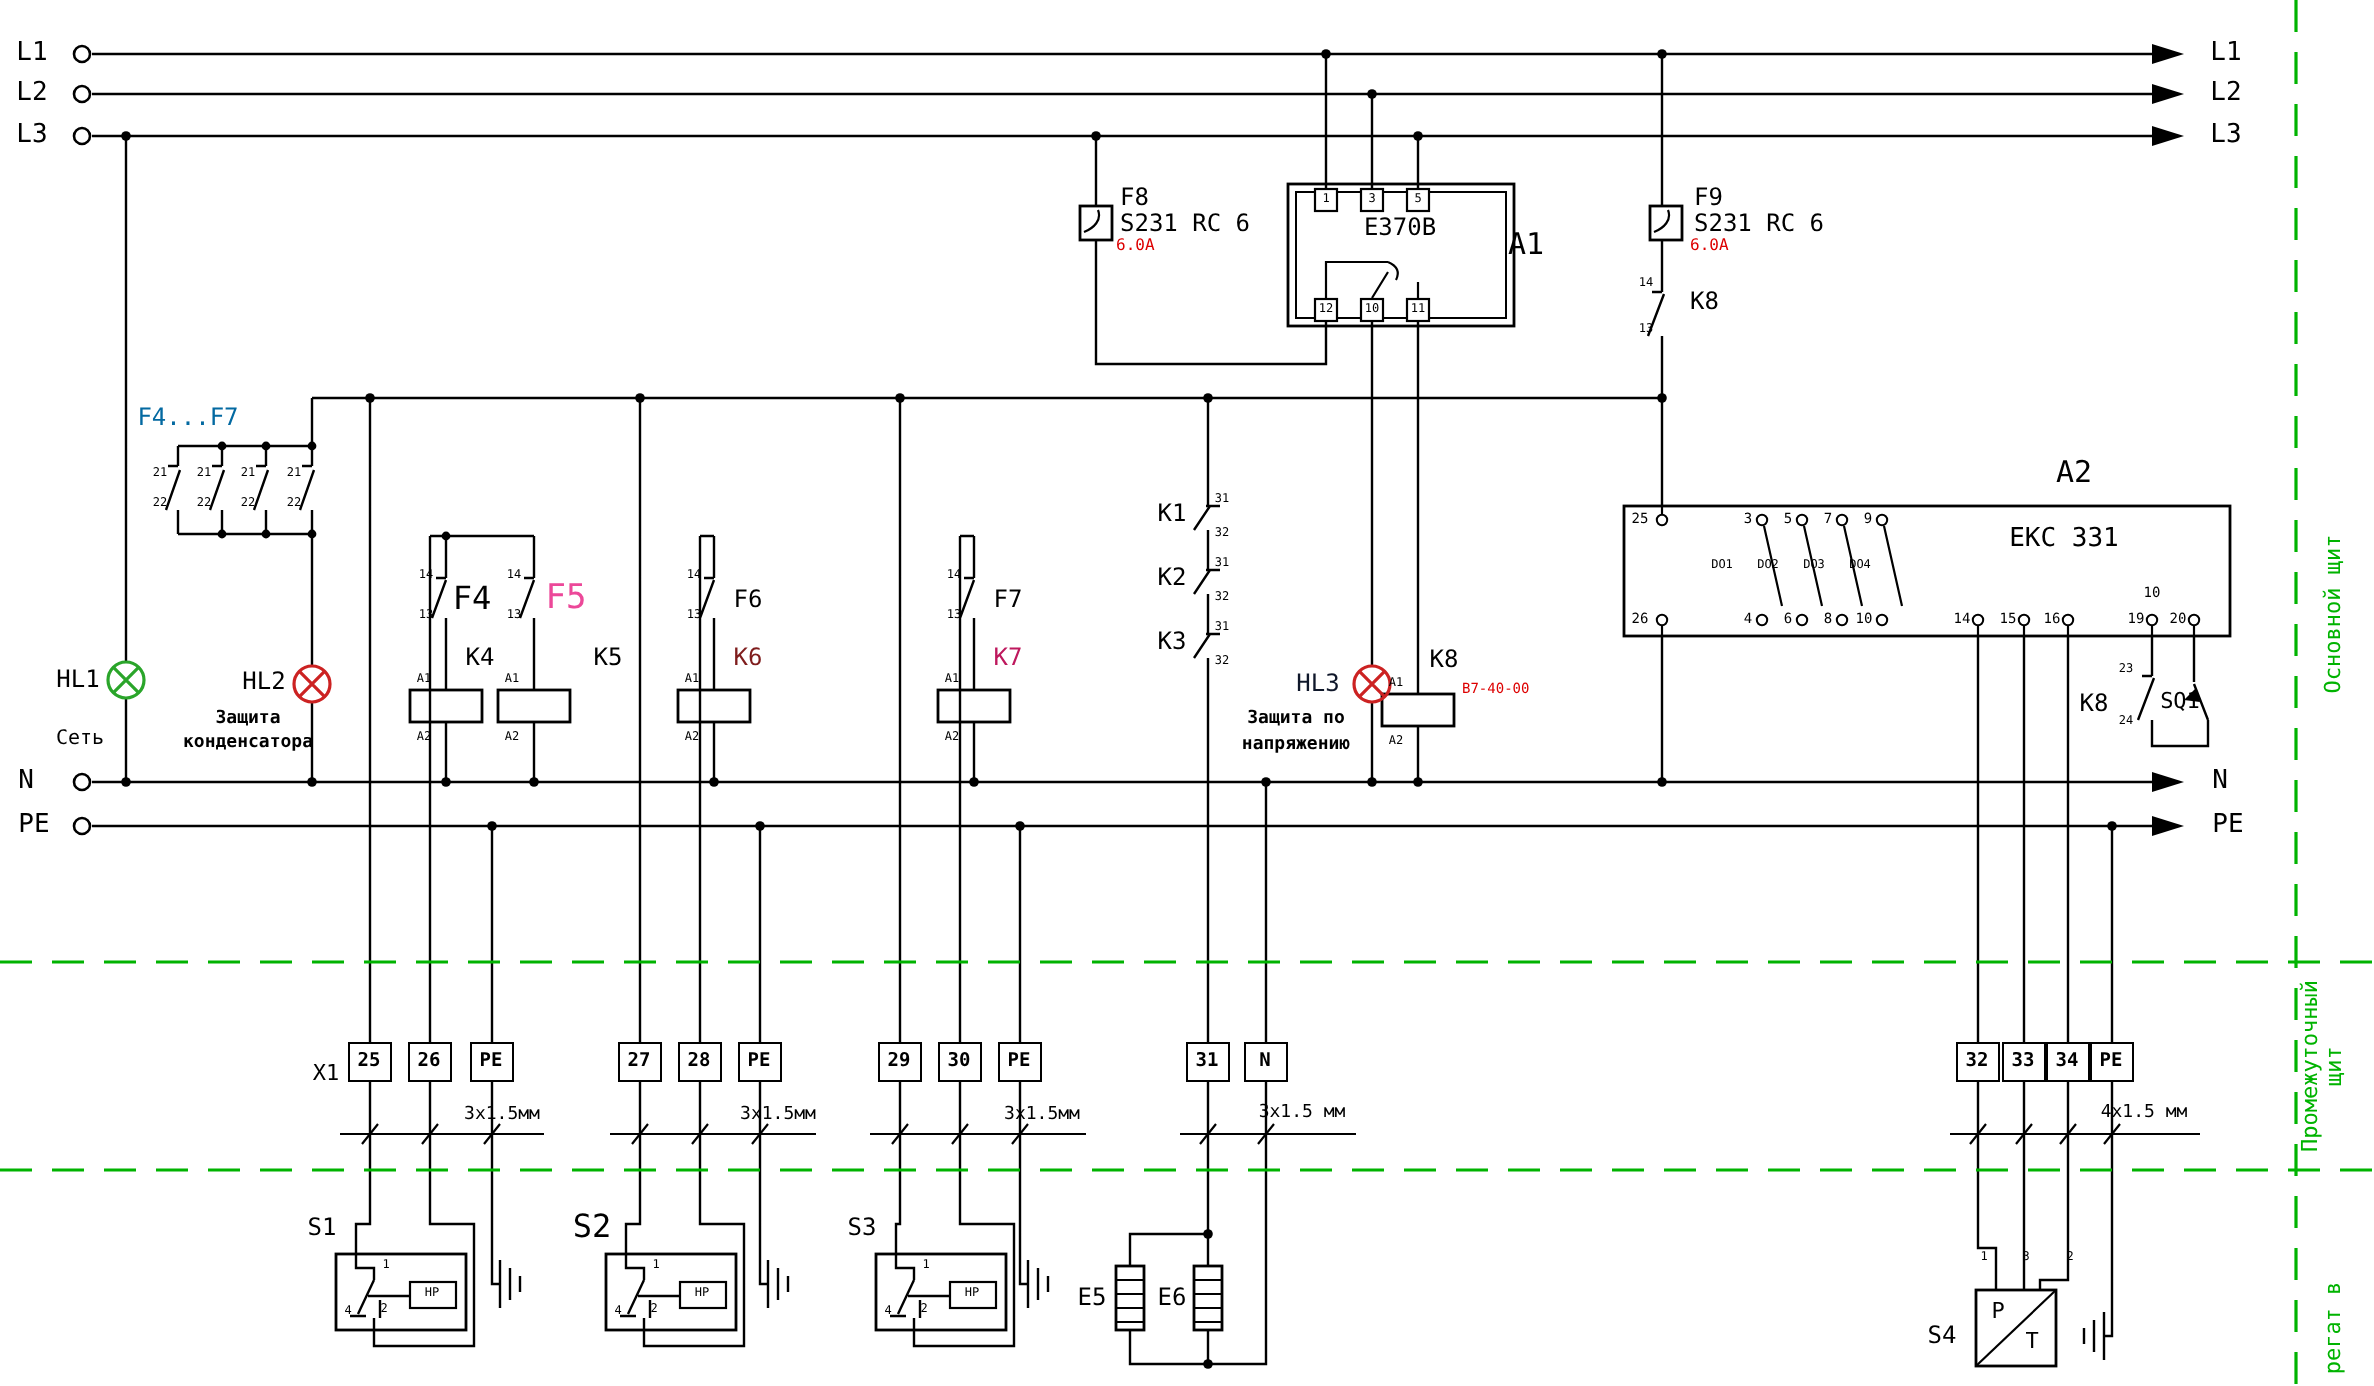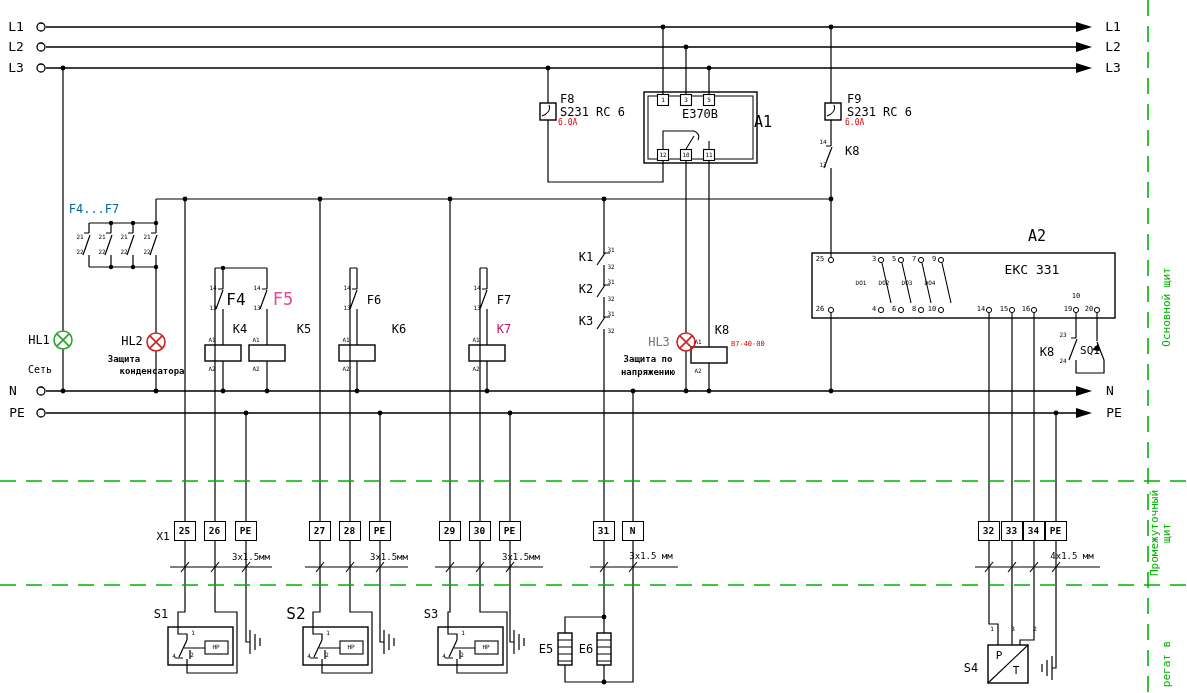--- a/index.html
+++ b/index.html
@@ -229,21 +229,21 @@
     <div class="lbl" style="left: 102px; top: 237px; font-size: 6px; color: rgb(0, 0, 0);">21</div>
     <div class="lbl" style="left: 102px; top: 252px; font-size: 6px; color: rgb(0, 0, 0);">22</div>
     <div class="lbl" style="left: 124px; top: 237px; font-size: 6px; color: rgb(0, 0, 0);">21</div>
     <div class="lbl" style="left: 124px; top: 252px; font-size: 6px; color: rgb(0, 0, 0);">22</div>
     <div class="lbl" style="left: 147px; top: 237px; font-size: 6px; color: rgb(0, 0, 0);">21</div>
     <div class="lbl" style="left: 147px; top: 252px; font-size: 6px; color: rgb(0, 0, 0);">22</div>
     <div class="lbl" style="left: 39px; top: 340px; font-size: 12px; color: rgb(0, 0, 0);">HL1</div>
     <div class="lbl" style="left: 40px; top: 370px; font-size: 10px; font-weight: 400; color: rgb(0, 0, 0);">Сеть</div>
     <div class="lbl" style="left: 132px; top: 341px; font-size: 12px; color: rgb(0, 0, 0);">HL2</div>
     <div class="lbl" style="left: 124px; top: 360px; font-size: 9px; font-weight: 700; color: rgb(0, 0, 0);">Защита</div>
-    <div class="lbl" style="left: 124px; top: 372px; font-size: 9px; font-weight: 700; color: rgb(0, 0, 0); margin-left: 28px;">конденсатора</div>
+    <div class="lbl" style="left: 124px; top: 372px; font-size: 9px; font-weight: 700; color: rgb(0, 0, 0);">конденсатора</div>
     <div class="lbl left" style="left: 560px; top: 99px; font-size: 12px; color: rgb(0, 0, 0);">F8</div>
     <div class="lbl left" style="left: 560px; top: 112px; font-size: 12px; color: rgb(0, 0, 0);">S231 RC 6</div>
     <div class="lbl left" style="left: 558px; top: 123px; font-size: 8px; color: rgb(221, 0, 0);">6.0A</div>
     <div class="lbl left" style="left: 847px; top: 99px; font-size: 12px; color: rgb(0, 0, 0);">F9</div>
     <div class="lbl left" style="left: 847px; top: 112px; font-size: 12px; color: rgb(0, 0, 0);">S231 RC 6</div>
     <div class="lbl left" style="left: 845px; top: 123px; font-size: 8px; color: rgb(221, 0, 0);">6.0A</div>
     <div class="lbl" style="left: 700px; top: 114px; font-size: 12px; color: rgb(0, 0, 0);">E370B</div>
     <div class="lbl" style="left: 763px; top: 123px; font-size: 15px; color: rgb(0, 0, 0);">A1</div>
     <div class="lbl" style="left: 663px; top: 100px; font-size: 6px; color: rgb(0, 0, 0);">1</div>
     <div class="lbl" style="left: 686px; top: 100px; font-size: 6px; color: rgb(0, 0, 0);">3</div>
@@ -252,21 +252,21 @@
     <div class="lbl" style="left: 686px; top: 155px; font-size: 6px; color: rgb(0, 0, 0);">10</div>
     <div class="lbl" style="left: 709px; top: 155px; font-size: 6px; color: rgb(0, 0, 0);">11</div>
     <div class="lbl left" style="left: 845px; top: 151px; font-size: 12px; color: rgb(0, 0, 0);">K8</div>
     <div class="lbl" style="left: 823px; top: 142px; font-size: 6px; color: rgb(0, 0, 0);">14</div>
     <div class="lbl" style="left: 823px; top: 165px; font-size: 6px; color: rgb(0, 0, 0);">13</div>
     <div class="lbl" style="left: 236px; top: 300px; font-size: 16px; color: rgb(0, 0, 0);">F4</div>
     <div class="lbl" style="left: 240px; top: 329px; font-size: 12px; color: rgb(0, 0, 0);">K4</div>
     <div class="lbl" style="left: 283px; top: 300px; font-size: 17px; color: #ec4899;">F5</div>
     <div class="lbl" style="left: 283px; top: 329px; font-size: 12px; color: rgb(0, 0, 0); padding-left: 42px;">K5</div>
     <div class="lbl" style="left: 374px; top: 300px; font-size: 12px; color: rgb(0, 0, 0);">F6</div>
-    <div class="lbl" style="left: 374px; top: 329px; font-size: 12px; color: #000000; margin-left: 25px;">K6</div>
+    <div class="lbl" style="left: 374px; top: 329px; font-size: 12px; color: #7f1d1d;">K6</div>
     <div class="lbl" style="left: 504px; top: 300px; font-size: 12px; color: rgb(0, 0, 0);">F7</div>
     <div class="lbl" style="left: 504px; top: 329px; font-size: 12px; color: #be185d;">K7</div>
     <div class="lbl" style="left: 213px; top: 288px; font-size: 6px; color: rgb(0, 0, 0);">14</div>
     <div class="lbl" style="left: 213px; top: 308px; font-size: 6px; color: rgb(0, 0, 0);">13</div>
     <div class="lbl" style="left: 257px; top: 288px; font-size: 6px; color: rgb(0, 0, 0);">14</div>
     <div class="lbl" style="left: 257px; top: 308px; font-size: 6px; color: rgb(0, 0, 0);">13</div>
     <div class="lbl" style="left: 347px; top: 288px; font-size: 6px; color: rgb(0, 0, 0);">14</div>
     <div class="lbl" style="left: 347px; top: 308px; font-size: 6px; color: rgb(0, 0, 0);">13</div>
     <div class="lbl" style="left: 477px; top: 288px; font-size: 6px; color: rgb(0, 0, 0);">14</div>
     <div class="lbl" style="left: 477px; top: 308px; font-size: 6px; color: rgb(0, 0, 0);">13</div>
@@ -282,21 +282,21 @@
     <div class="lbl" style="left: 698px; top: 371px; font-size: 6px; color: rgb(0, 0, 0);">A2</div>
     <div class="lbl" style="left: 586px; top: 257px; font-size: 12px; color: rgb(0, 0, 0);">K1</div>
     <div class="lbl" style="left: 611px; top: 250px; font-size: 6px; color: rgb(0, 0, 0);">31</div>
     <div class="lbl" style="left: 611px; top: 267px; font-size: 6px; color: rgb(0, 0, 0);">32</div>
     <div class="lbl" style="left: 586px; top: 289px; font-size: 12px; color: rgb(0, 0, 0);">K2</div>
     <div class="lbl" style="left: 611px; top: 282px; font-size: 6px; color: rgb(0, 0, 0);">31</div>
     <div class="lbl" style="left: 611px; top: 299px; font-size: 6px; color: rgb(0, 0, 0);">32</div>
     <div class="lbl" style="left: 586px; top: 321px; font-size: 12px; color: rgb(0, 0, 0);">K3</div>
     <div class="lbl" style="left: 611px; top: 314px; font-size: 6px; color: rgb(0, 0, 0);">31</div>
     <div class="lbl" style="left: 611px; top: 331px; font-size: 6px; color: rgb(0, 0, 0);">32</div>
-    <div class="lbl" style="left: 659px; top: 342px; font-size: 12px; color: #737373;">HL3</div>
+    <div class="lbl" style="left: 659px; top: 342px; font-size: 12px; color: #0f172a;">HL3</div>
     <div class="lbl" style="left: 648px; top: 360px; font-size: 9px; font-weight: 700; color: rgb(0, 0, 0);">Защита по</div>
     <div class="lbl" style="left: 648px; top: 373px; font-size: 9px; font-weight: 700; color: rgb(0, 0, 0);">напряжению</div>
     <div class="lbl" style="left: 722px; top: 330px; font-size: 12px; color: rgb(0, 0, 0);">K8</div>
     <div class="lbl left" style="left: 731px; top: 345px; font-size: 7px; color: rgb(221, 0, 0);">В7-40-00</div>
     <div class="lbl" style="left: 1037px; top: 237px; font-size: 15px; color: rgb(0, 0, 0);">A2</div>
     <div class="lbl" style="left: 1032px; top: 270px; font-size: 13px; color: rgb(0, 0, 0);">EKC 331</div>
     <div class="lbl" style="left: 820px; top: 260px; font-size: 7px; color: rgb(0, 0, 0);">25</div>
     <div class="lbl" style="left: 874px; top: 260px; font-size: 7px; color: rgb(0, 0, 0);">3</div>
     <div class="lbl" style="left: 894px; top: 260px; font-size: 7px; color: rgb(0, 0, 0);">5</div>
     <div class="lbl" style="left: 914px; top: 260px; font-size: 7px; color: rgb(0, 0, 0);">7</div>

